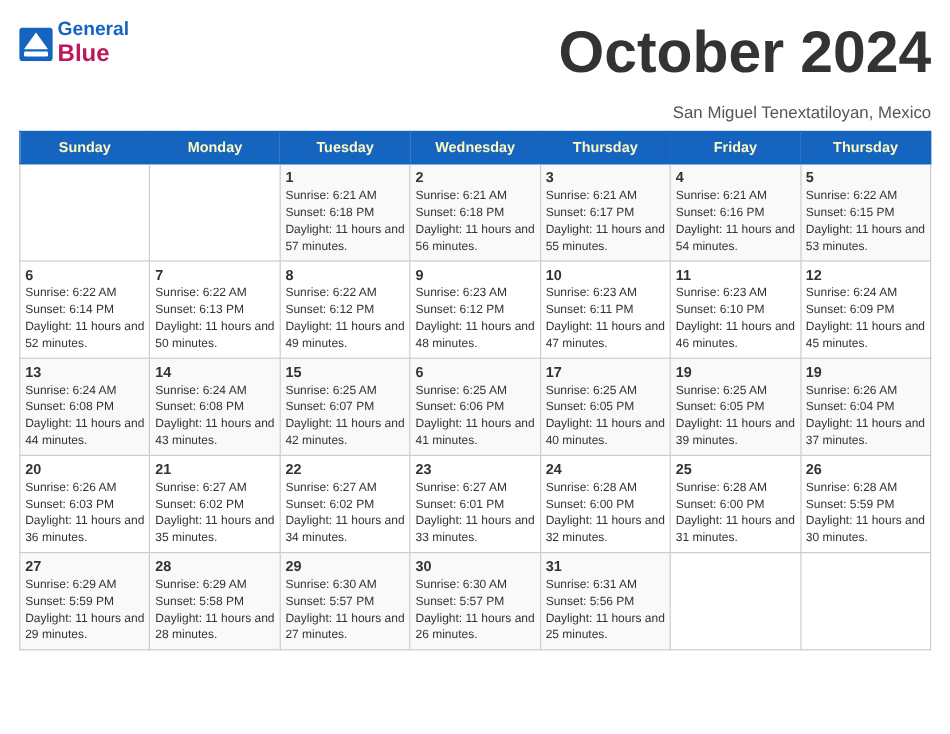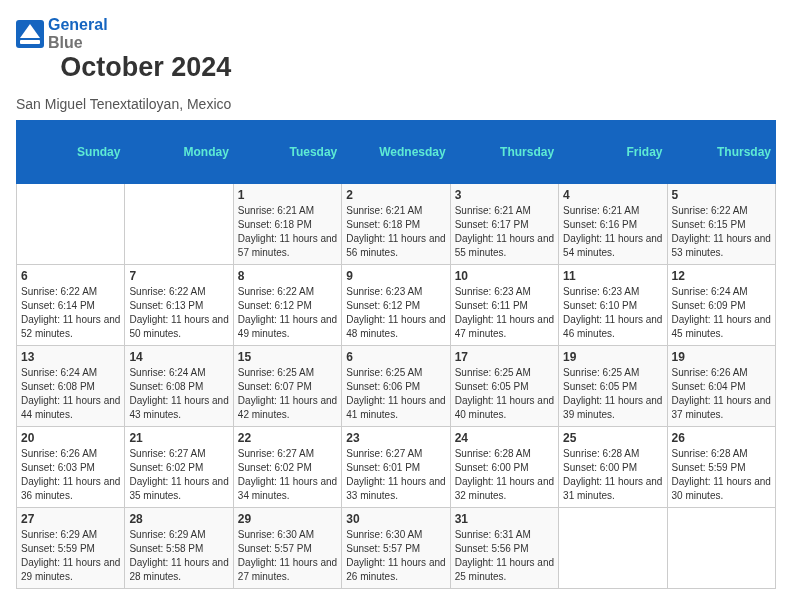--- a/index.html
+++ b/index.html
@@ -8,54 +8,53 @@
       background: #fff;
       width: 792px;
       min-height: 612px;
       padding: 16px;
     }
     .header-area {
       display: flex;
       justify-content: space-between;
       align-items: flex-start;
       margin-bottom: 8px;
-      flex-direction: column;
     }
     .logo {
       display: flex;
       align-items: center;
     }
     .logo-icon {
       width: 28px;
       height: 28px;
       margin-right: 4px;
     }
     .title-area {
       text-align: right;
     }
     .month-title {
-      font-size: 27px;
+      font-size: 49px;
       font-weight: bold;
       color: #333;
     }
     .location-title {
       font-size: 14px;
       color: #555;
       margin-top: 13px;
     }
     table {
       width: 100%;
       border-collapse: collapse;
       font-size: 11px;
     }
     thead tr th {
       background-color: #1565c0;
-      color: #5eead4;
-      padding: 24px 4px;
-      text-align: right;
+      color: #fef9c3;
+      padding: 6px 4px;
+      text-align: center;
       font-size: 12px;
       font-weight: bold;
       border: 1px solid #1565c0;
     }
     tbody tr td {
       border: 1px solid #ccc;
       vertical-align: top;
       padding: 4px;
       width: calc(100% / 7);
       min-height: 80px;
@@ -87,21 +86,21 @@
 
 <div class="header-area">
   <div class="logo">
     <svg class="logo-icon" viewBox="0 0 28 28">
       <rect x="0" y="0" width="28" height="28" fill="#1565c0" rx="3"></rect>
       <polygon points="14,4 24,18 4,18" fill="white"></polygon>
       <rect x="4" y="20" width="20" height="4" fill="white" rx="1"></rect>
     </svg>
     <div>
       <div style="font-size:16px; font-weight:bold; color:#1565c0;">General</div>
-      <div style="font-size:16px; font-weight:bold; color:#737373;">Blue</div>
+      <div style="font-size:20px; font-weight:bold; color:#be185d;">Blue</div>
     </div>
   </div>
   <div class="title-area">
     <div class="month-title">October 2024</div>
     <div class="location-title">San Miguel Tenextatiloyan, Mexico</div>
   </div>
 </div>
 
 <table>
   <thead>

